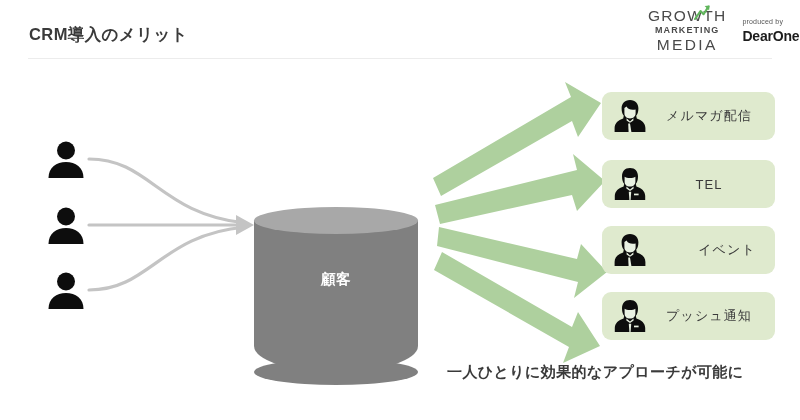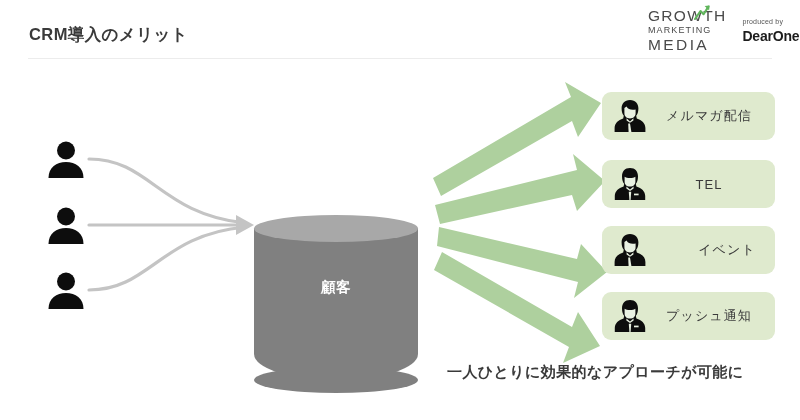--- a/index.html
+++ b/index.html
@@ -41,33 +41,34 @@
   
   #brand {
     position: absolute;
     left: 648px; top: 6px;
     width: 128px; height: 48px;
     display: flex;
     align-items: center;
   }
   #brand-growth {
     width: 86px;
+    text-align: center;
     line-height: 1;
     position: relative;
   }
   #brand-growth .bl1 {
     font-size: 15.5px;
     font-weight: 400;
     letter-spacing: 1.3px;
     color: #4a4a4a;
     display: block;
   }
   #brand-growth .bl2 {
     font-size: 9px;
-    font-weight: 400;
+    font-weight: 700;
     letter-spacing: 1.1px;
     color: #4a4a4a;
     display: block;
     margin-top: 2px;
   }
   #brand-growth .bl3 {
     font-size: 15.5px;
     font-weight: 400;
     letter-spacing: 2.4px;
     color: #4a4a4a;
@@ -110,21 +111,21 @@
   
   .person-left {
     position: absolute;
     width: 44px; height: 44px;
   }
   .person-left svg { display: block; }
 
   
   #db {
     position: absolute;
-    left: 254px; top: 156px;
+    left: 254px; top: 148px;
     width: 176px; height: 178px;
   }
   #db-body {
     position: absolute;
     left: 0; top: 13px;
     width: 164px; height: 152px;
     background: #808080;
     border-radius: 0 0 82px 82px / 0 0 26px 26px;
   }
   #db-bottom {

